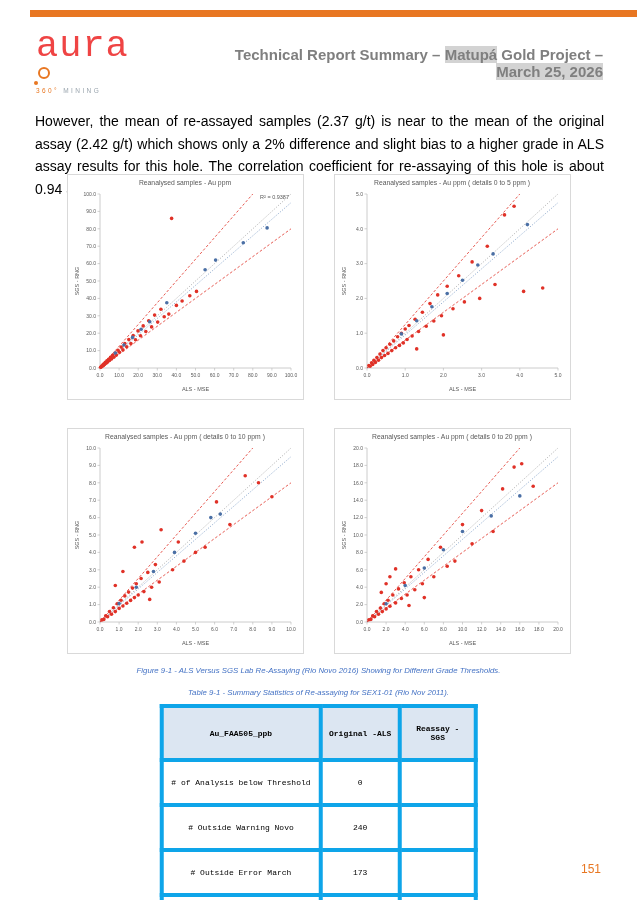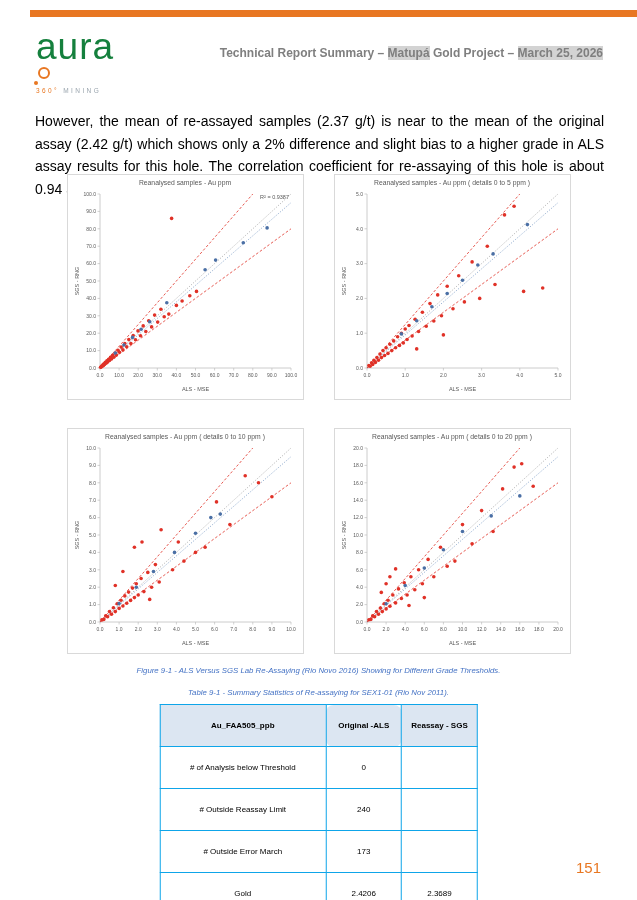--- a/index.html
+++ b/index.html
@@ -2,28 +2,28 @@
 <html><head>
 <meta charset="utf-8">
 <style>
   html,body{margin:0;padding:0;}
   body{
     width:637px;height:900px;position:relative;background:#ffffff;
     font-family:"Liberation Sans",sans-serif;color:#000;overflow:hidden;
   }
   .top-bar{position:absolute;top:10px;left:30px;right:0;height:7px;background:#E87722;}
   .logo{position:absolute;left:36px;top:28px;line-height:1;}
-  .logo-brand{font-size:37px;color:#15803d;letter-spacing:1px;}
+  .logo-brand{font-size:37px;color:#ef4444;letter-spacing:1px;font-family:Liberation Mono, monospace;}
   .logo-ring{display:inline-block;width:8px;height:8px;border:2.5px solid #E87722;border-radius:50%;vertical-align:top;margin:2px 0 0 2px;}
   .logo-dot{display:inline-block;width:4px;height:4px;background:#E87722;border-radius:50%;vertical-align:top;margin:16px 0 0 -16px;}
   .logo-tagline{font-size:6.5px;letter-spacing:2.4px;margin-top:3px;color:#E87722;}
   .logo-tagline .mining{color:#9AA5AE;}
   .header-title{
     position:absolute;top:46px;left:200px;right:34px;text-align:right;
-    font-size:12px;font-weight:bold;color:#7F7F7F;
+    font-size:15px;font-weight:bold;color:#7F7F7F;
   }
   .hl{background:#D3D3D3;}
   .intro{
     position:absolute;top:110px;left:35px;right:33px;
     font-size:14px;line-height:1.62;text-align:justify;color:#000;
   }
   .charts-grid{
     position:absolute;top:174px;left:50%;transform:translateX(-50%);
     display:grid;grid-template-columns:237px 237px;gap:28px 30px;
   }
@@ -36,27 +36,27 @@
     position:absolute;left:0;right:0;text-align:center;
     font-size:7.8px;font-style:italic;color:#4472C4;
   }
   .figure-caption{top:666px;}
   .table-caption{top:688px;}
   table.summary{
     position:absolute;top:704px;left:50%;transform:translateX(-50%);
     border-collapse:collapse;font-size:8px;background:#fff;
   }
   table.summary th,table.summary td{
-    border:1px solid #0ea5e9;text-align:center;padding:16px 6px;
+    border:4px solid #0ea5e9;text-align:center;padding:16px 6px;font-family:Liberation Mono, monospace;
   }
   table.summary th{background:#DCE6F2;font-weight:bold;}
   table.summary th:nth-child(1){width:205px;}
   table.summary th:nth-child(2){width:82px;border-radius:8px;}
   table.summary th:nth-child(3){width:80px;}
-  .page-number{position:absolute;right:36px;bottom:24px;font-size:15px;color:#E87722;}
+  .page-number{position:absolute;right:36px;bottom:24px;font-size:12px;color:#E87722;}
 </style>
 </head>
 <body>
 
 <div class="top-bar"></div>
 
 <div class="logo">
   <span class="logo-brand">aura</span><span class="logo-ring"></span><span class="logo-dot"></span>
   <div class="logo-tagline"><span>360°</span> <span class="mining">MINING</span></div>
 </div>
@@ -497,21 +497,21 @@
       <th>Reassay - SGS</th>
     </tr>
   </thead>
   <tbody>
       <tr>
         <td># of Analysis below Threshold</td>
         <td>0</td>
         <td></td>
       </tr>
       <tr>
-        <td># Outside Reassay Limit</td>
+        <td># Outside Warning Novo</td>
         <td>240</td>
         <td></td>
       </tr>
       <tr>
         <td># Outside Error March</td>
         <td>173</td>
         <td></td>
       </tr>
       <tr>
         <td>Gold</td>

